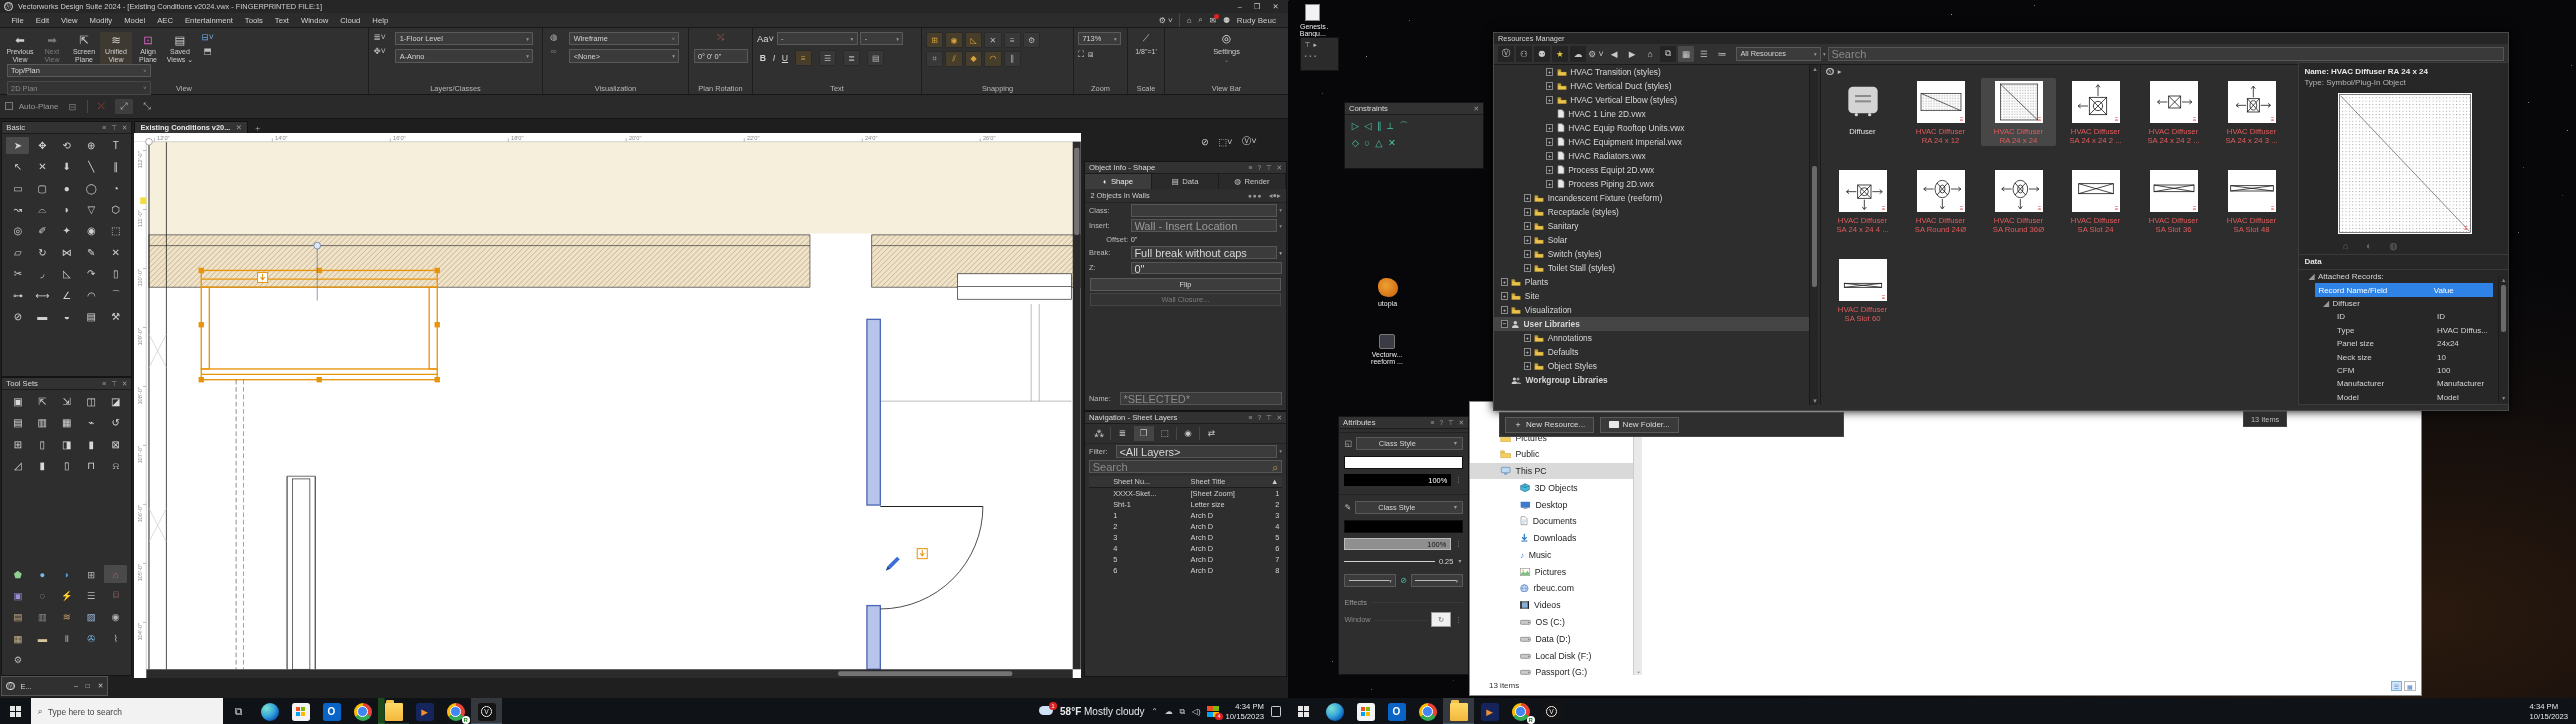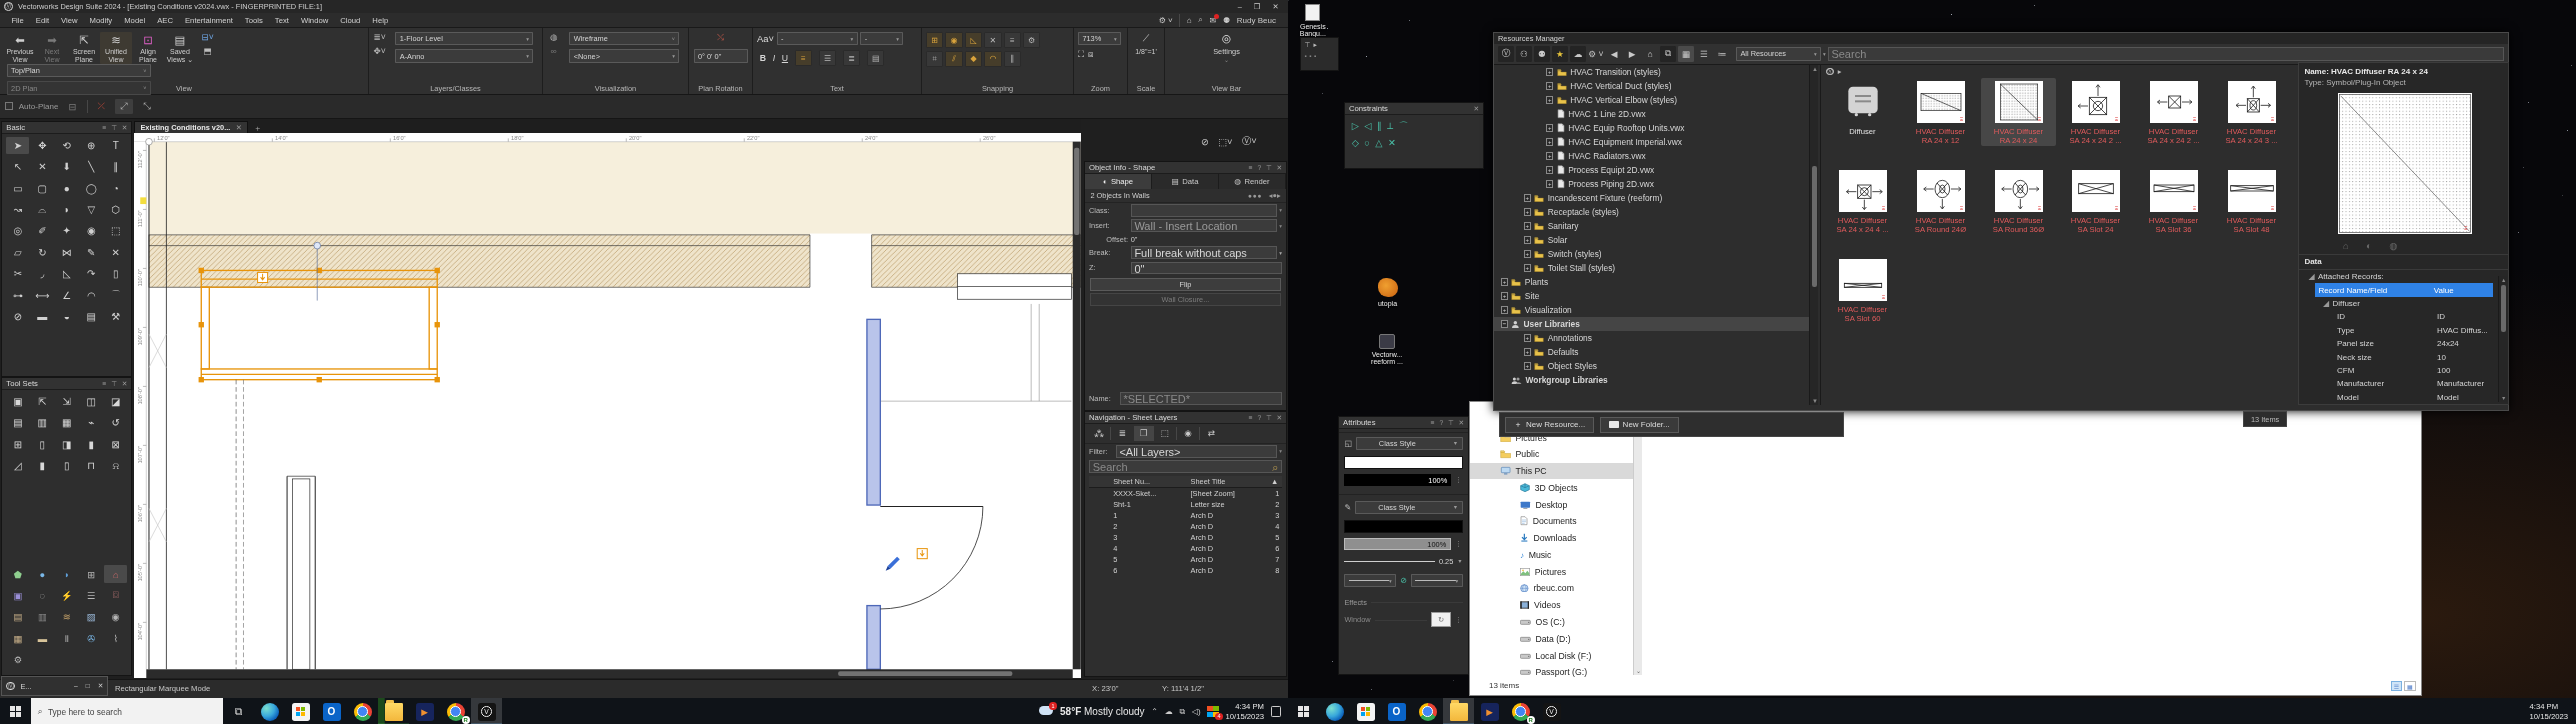--- a/index.html
+++ b/index.html
@@ -723,25 +723,20 @@
           <tr>
             <td></td>
             <td>6</td>
             <td>Arch D</td>
             <td style="text-align:right">8</td>
           </tr>
         </tbody>
     </table>
   </div>
 
-  <div class="abs" id="statusL">
-    <span style="position:absolute;left:115px;top:4px">Rectangular Marquee Mode</span>
-    <span style="position:absolute;left:1092px;top:4px">X: 23'0"</span>
-    <span style="position:absolute;left:1162px;top:4px">Y: 111'4 1/2"</span>
-  </div>
   <div class="abs" id="miniwin">
     <span class="vlogo">Ⓥ</span>
       <span style="font-size:7.4px">E...</span>
     <span style="margin-left:auto;display:flex;gap:8px;color:#ccc;font-size:6.7px">
       <span>‒</span>
         <span>□</span>
         <span>✕</span>
       </span>
   </div>
 

